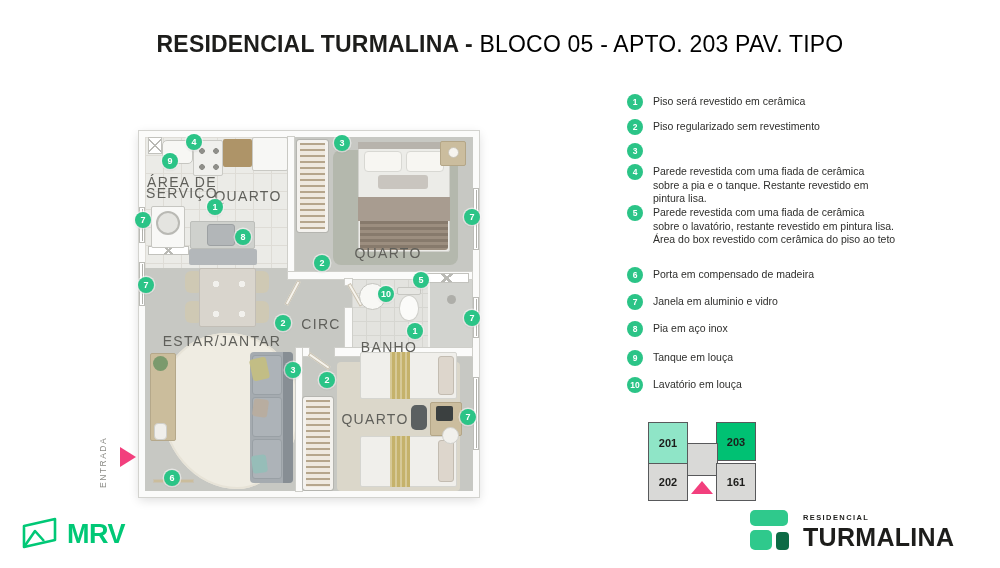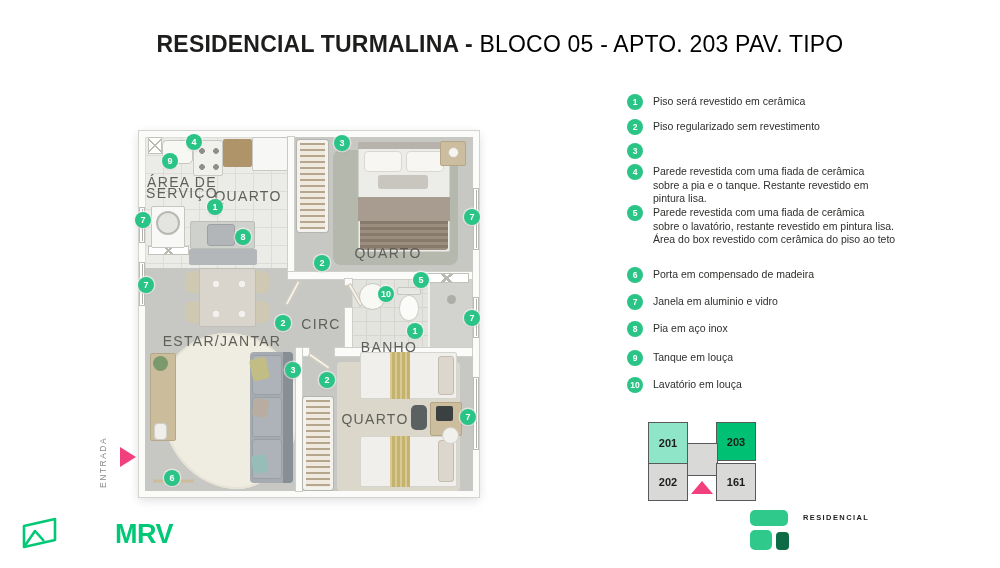--- a/index.html
+++ b/index.html
@@ -76,21 +76,21 @@
   .u203 { left:70px; top:2px;  width:40px; height:39px; background:#00c173; }
   .u202 { left:2px;  top:42.5px; width:40px; height:38px; background:#d9d9d7; }
   .u204 { left:70px; top:42.5px; width:40px; height:38px; background:#d9d9d7; }
   .uconn { left:40.5px; top:23px; width:31px; height:33px; background:#d9d9d7; }
   .utri { position:absolute; left:45px; top:61px; width:0; height:0;
           border-left:11px solid transparent; border-right:11px solid transparent;
           border-bottom:13px solid #f23f7d; }
 
   
   .mrv { position:absolute; left:20px; top:516px; display:flex; align-items:center; gap:7px; }
-  .mrv .word { font-size:27px; font-weight:800; letter-spacing:-.5px; color:#00c876;margin-left:48px; }
+  .mrv .word { font-size:27px; font-weight:800; letter-spacing:-.5px; color:#00c876; }
   .turmalina { position:absolute; left:748px; top:509px; display:flex; gap:13px; }
   .tico { position:relative; width:42px; height:44px; }
   .tico span { position:absolute; display:block; }
   .tico .t1 { left:2px; top:1px; width:38px; height:16px; background:#2fc98c; border-radius:5px; }
   .tico .t2 { left:2px; top:21px; width:22px; height:20px; background:#2fc98c; border-radius:5px; }
   .tico .t3 { left:28px; top:23px; width:13px; height:18px; background:#0d6b45; border-radius:4px; }
   .ttxt .small { font-size:7.5px; font-weight:700; letter-spacing:1.4px; color:#1d1d1b; margin-top:4px; }
   .ttxt .big { font-size:25px; font-weight:800; letter-spacing:.3px; color:#1d1d1b; margin-top:1px; }
 </style>
 </head>
@@ -296,14 +296,15 @@
 </div>
 
 <div class="turmalina">
   <div class="tico">
     <span class="t1"></span>
     <span class="t2"></span>
     <span class="t3"></span>
   </div>
   <div class="ttxt">
     <div class="small">RESIDENCIAL</div>
+    <div class="big">TURMALINA</div>
   </div>
 </div>
 
 </body></html>

